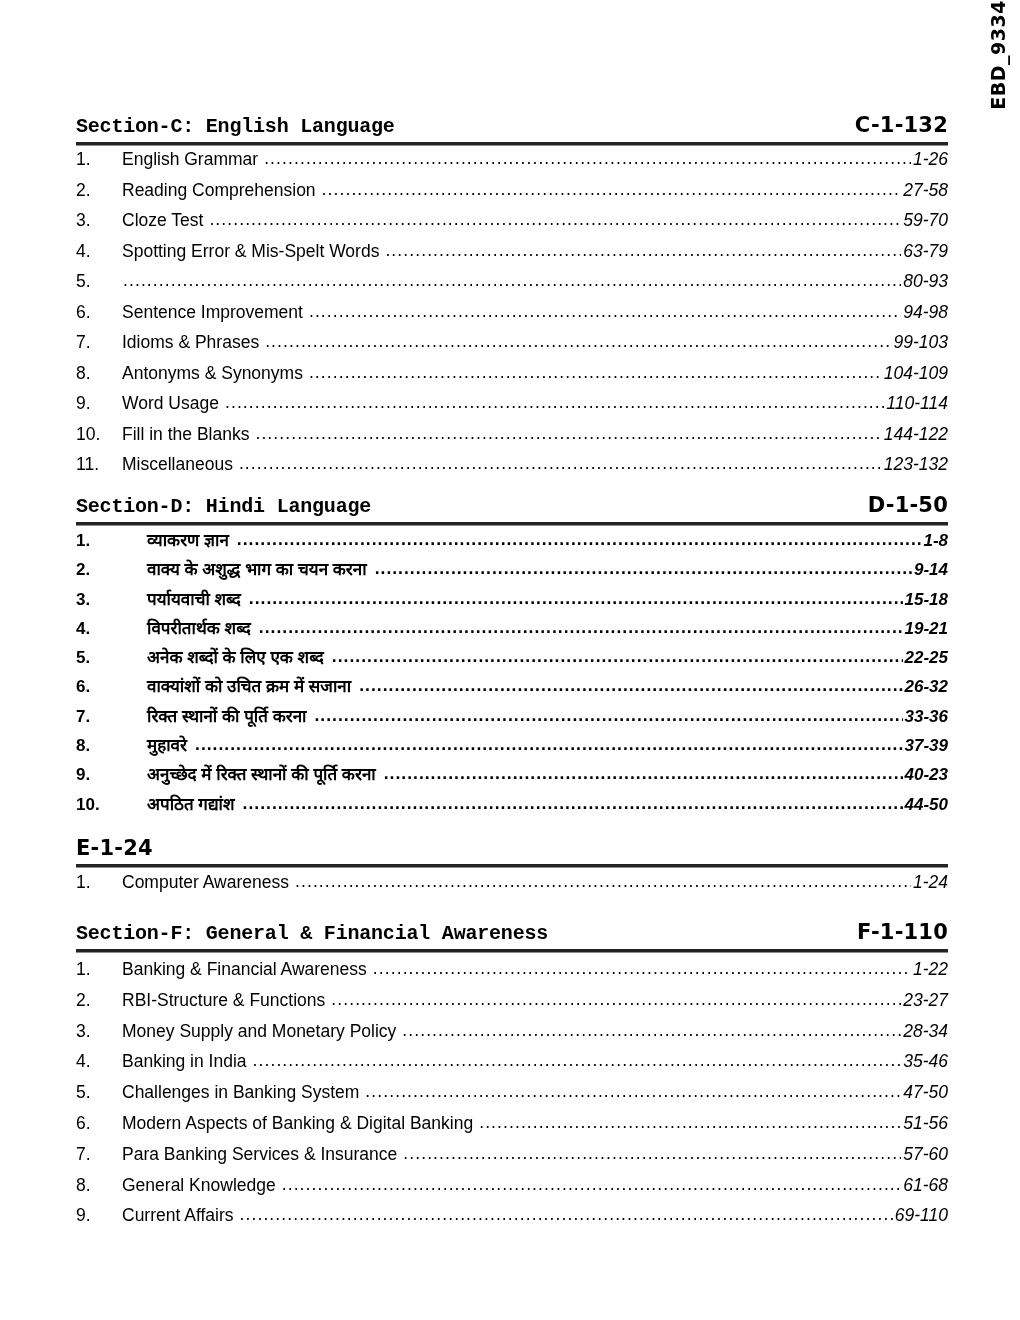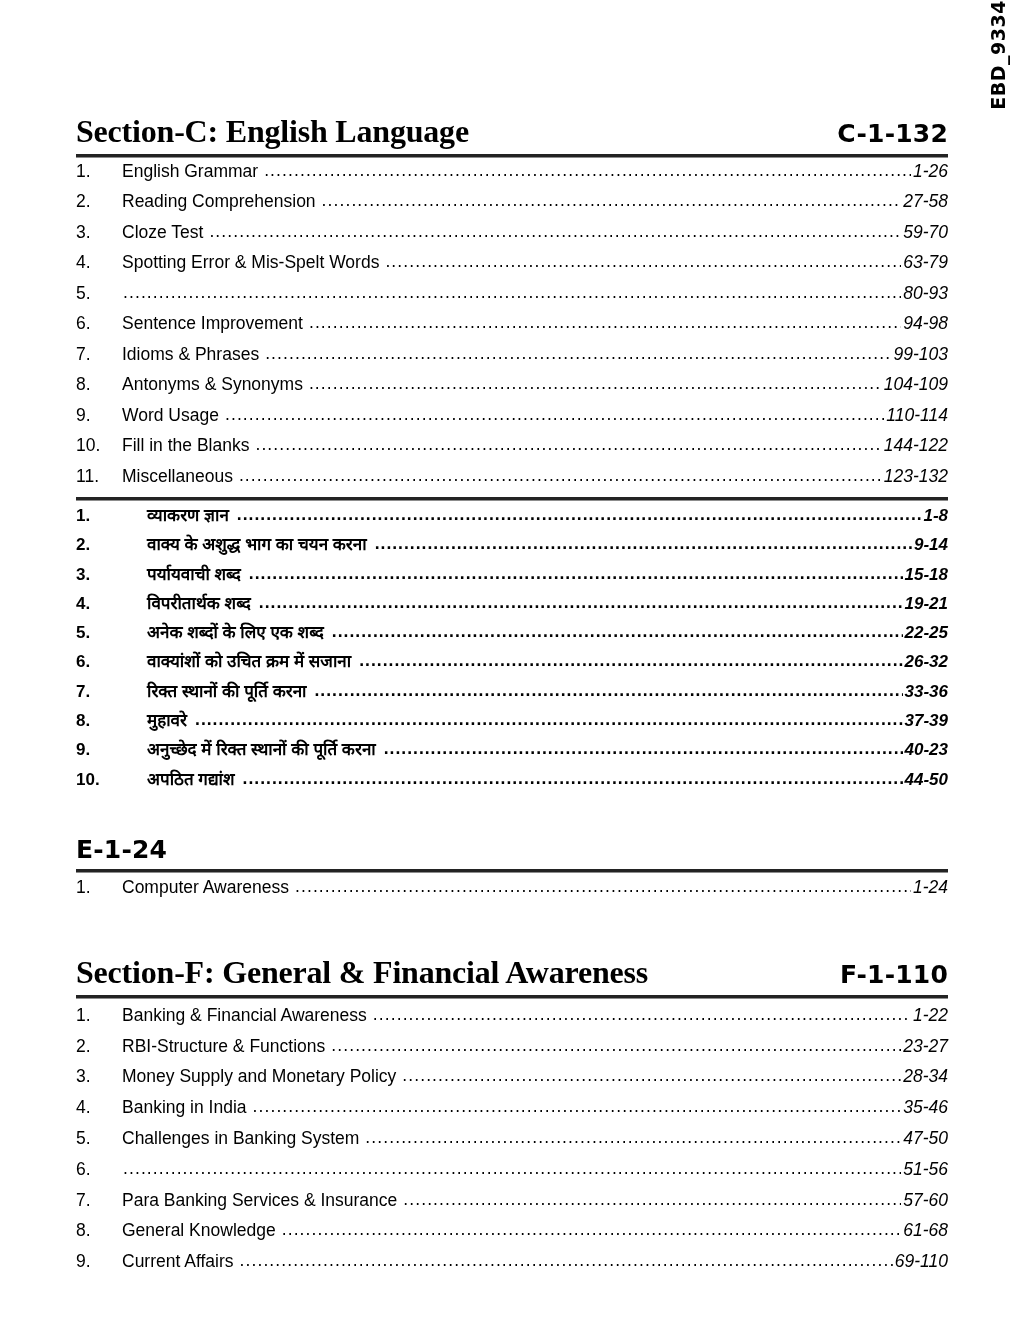--- a/index.html
+++ b/index.html
@@ -53,31 +53,31 @@
   
   .section { width: 100%; }
 
   .section-head {
     display: flex;
     align-items: baseline;
     justify-content: space-between;
     width: 100%;
   }
   .section-title {
-    font-family: Liberation Serif, serif;
+    font-family: Liberation Mono, monospace;
     font-weight: 700;
-    font-size: 32px;
+    font-size: 20px;
     letter-spacing: -0.2px;
     line-height: 1.15;
     white-space: nowrap;
   }
   .section-range {
     font-family: "DejaVu Sans", sans-serif;
     font-weight: 700;
-    font-size: 25px;
+    font-size: 21px;
     letter-spacing: 0.2px;
     line-height: 1.15;
     white-space: nowrap;
   }
   .rule {
     width: 100%;
     height: 3px;
     background: #232323;
     margin-top: 4px;
     box-shadow: 0 1px 0 0 #8d8d8d;
@@ -145,21 +145,21 @@
   #sec-c .entry { height: 30.5px; }
 
   #sec-d { position: absolute; top: 493px; left: 0; width: 100%; }
   #sec-d .entries { padding-top: 7px; }
   #sec-d .entry { height: 29.3px; }
 
   #sec-e { position: absolute; top: 836px; left: 0; width: 100%; }
   #sec-e .entries { padding-top: 7px; }
   #sec-e .entry { height: 30px; }
 
-  #sec-f { position: absolute; top: 954px; left: 0; width: 100%; }
+  #sec-f { position: absolute; top: 920px; left: 0; width: 100%; }
   #sec-f .entries { padding-top: 9px; }
   #sec-f .entry { height: 30.8px; }
 </style>
 </head>
 <body>
 
 <div id="edge-code">
   <span class="vert">EBD_9334</span>
 </div>
 
@@ -233,20 +233,24 @@
         </div>
         <div class="entry">
           <span class="num">11.</span>
           <span class="label">Miscellaneous</span>
           <span class="leader"></span>
           <span class="pages">123-132</span>
         </div>
       </div>
     </div>
     <div class="section" id="sec-d">
+      <div class="section-head">
+        <div class="section-title">Section-D: Hindi Language</div>
+        <div class="section-range">D-1-50</div>
+      </div>
       <div class="rule"></div>
       <div class="entries deva">
         <div class="entry">
           <span class="num">1.</span>
           <span class="label">व्याकरण ज्ञान</span>
           <span class="leader"></span>
           <span class="pages">1-8</span>
         </div>
         <div class="entry">
           <span class="num">2.</span>
@@ -350,20 +354,21 @@
           <span class="pages">35-46</span>
         </div>
         <div class="entry">
           <span class="num">5.</span>
           <span class="label">Challenges in Banking System</span>
           <span class="leader"></span>
           <span class="pages">47-50</span>
         </div>
         <div class="entry">
           <span class="num">6.</span>
+          <span class="label">Modern Aspects of Banking &amp; Digital Banking</span>
           <span class="leader"></span>
           <span class="pages">51-56</span>
         </div>
         <div class="entry">
           <span class="num">7.</span>
           <span class="label">Para Banking Services &amp; Insurance</span>
           <span class="leader"></span>
           <span class="pages">57-60</span>
         </div>
         <div class="entry">

